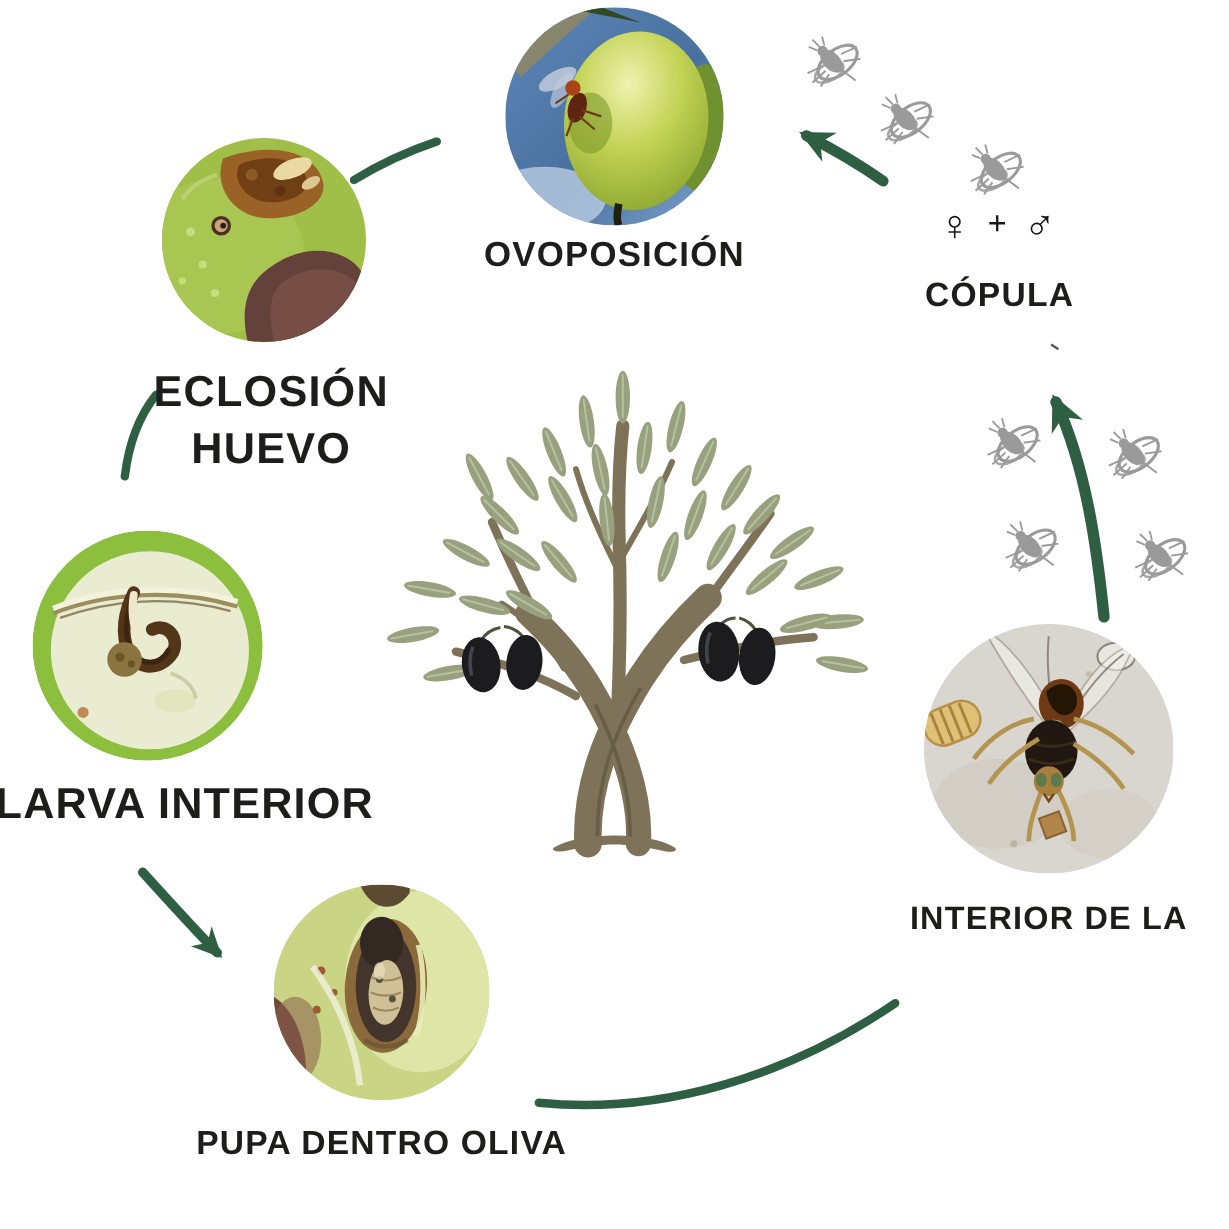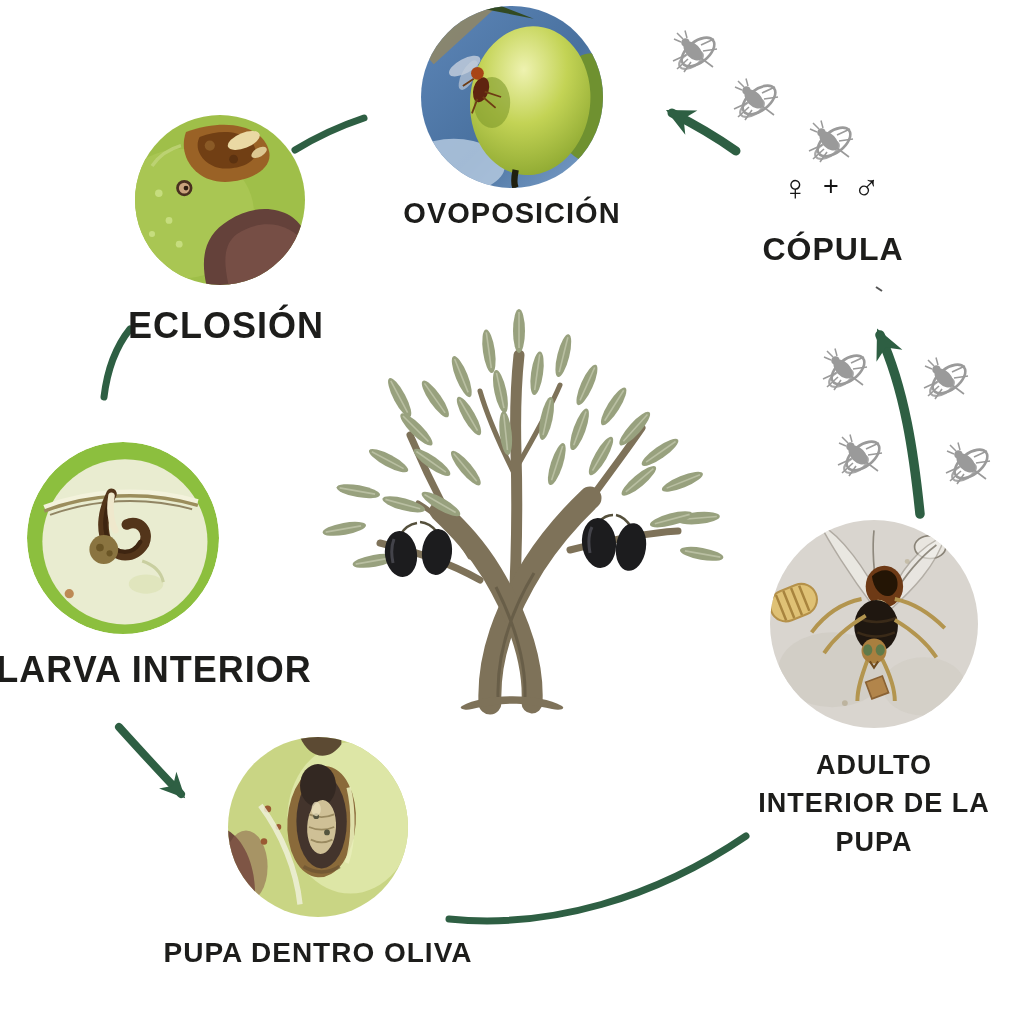--- a/index.html
+++ b/index.html
@@ -256,29 +256,28 @@
   </div>
 
   <div class="lbl" style="left:512px;top:194px;font-size:29px;">OVOPOSICIÓN</div>
 
   <div class="symbols" style="left:831px;top:170px;">
     <span class="sym">♀</span>
     <span class="plus">+</span>
     <span class="sym">♂</span>
   </div>
 
-  <div class="lbl" style="left:833px;top:228px;font-size:32px;">CÓPULA</div>
+  <div class="lbl" style="left:833px;top:228px;font-size:28px;">CÓPULA</div>
 
   <div class="lbl" style="left:226px;top:302px;font-size:36px;">
     <div>ECLOSIÓN</div>
+    <div>HUEVO</div>
   </div>
 
   <div class="lbl" style="left:154px;top:646px;font-size:36px;">LARVA INTERIOR</div>
 
   <div class="lbl" style="left:318px;top:935px;font-size:28px;text-align:right;">PUPA DENTRO OLIVA</div>
 
   <div class="lbl" style="left:874px;top:746px;font-size:27px;line-height:1.42;">
-    <div>ADULTO</div>
     <div>INTERIOR DE LA</div>
-    <div>PUPA</div>
   </div>
 
 </div>
 
 </body></html>

